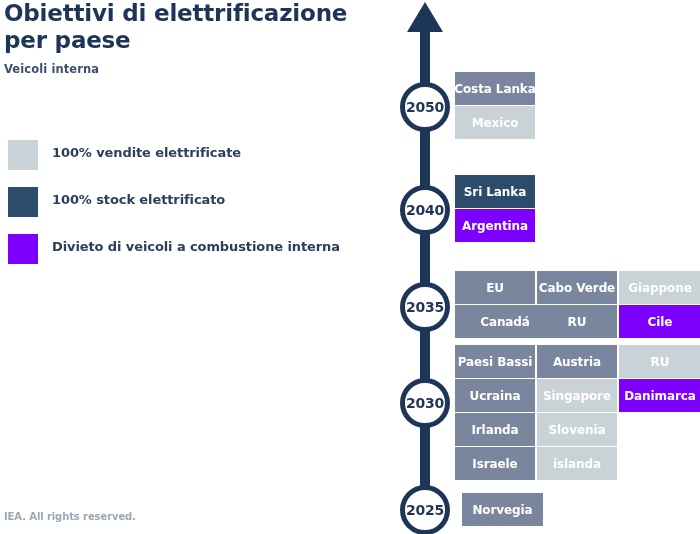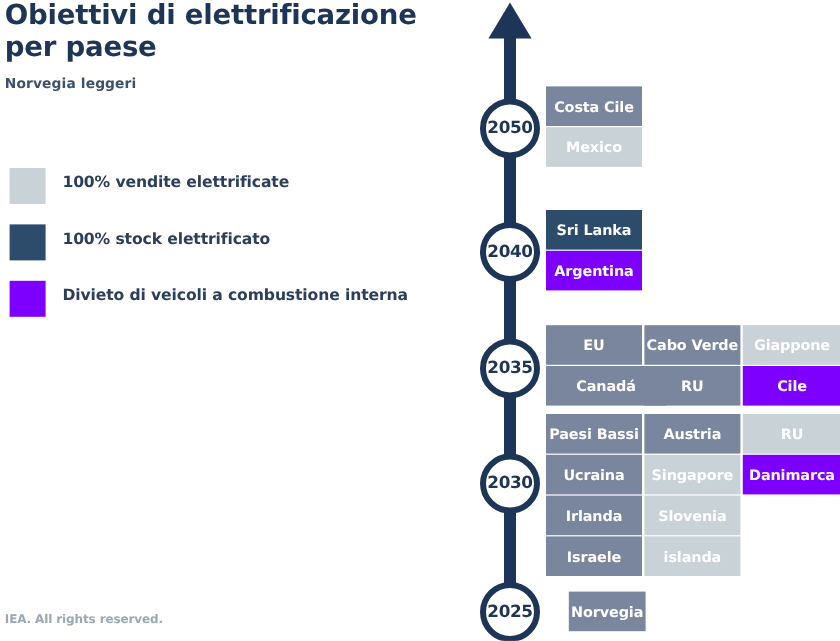--- a/index.html
+++ b/index.html
@@ -75,21 +75,21 @@
 </style>
 </head>
 <body>
 
 <div class="canvas">
 
   <div class="title">
     <span>Obiettivi di elettrificazione</span>
     <span class="l2">per paese</span>
   </div>
-  <div class="subtitle">Norvegia leggeri</div>
+  <div class="subtitle">Veicoli interna</div>
 
   <div class="legend">
     <div class="legend-row">
       <span class="legend-swatch c-sales"></span>
       <span class="legend-label">100% vendite elettrificate</span>
     </div>
     <div class="legend-row">
       <span class="legend-swatch c-stock"></span>
       <span class="legend-label">100% stock elettrificato</span>
     </div>
@@ -104,21 +104,21 @@
   <div class="spine"></div>
   <div class="arrow"></div>
 
   <div class="node" style="top:82px">2050</div>
   <div class="node" style="top:185px">2040</div>
   <div class="node" style="top:282px">2035</div>
   <div class="node" style="top:378px">2030</div>
   <div class="node" style="top:485px">2025</div>
 
   <div class="boxgroup">
-    <div class="cbox c-zev" style="left:455px;top:72px;width:80px;">Costa Cile</div>
+    <div class="cbox c-zev" style="left:455px;top:72px;width:80px;">Costa Lanka</div>
     <div class="cbox c-sales" style="left:455px;top:106px;width:80px;">Mexico</div>
   </div>
 
   <div class="boxgroup">
     <div class="cbox c-stock" style="left:455px;top:175px;width:80px;">Sri Lanka</div>
     <div class="cbox c-ban" style="left:455px;top:209px;width:80px;">Argentina</div>
   </div>
 
   <div class="boxgroup">
     <div class="cbox c-zev" style="left:455px;top:271px;width:80px;">EU</div>
@@ -139,16 +139,16 @@
     <div class="cbox c-ban" style="left:619px;top:379px;width:82px;">Danimarca</div>
 
     <div class="cbox c-zev" style="left:455px;top:413px;width:80px;">Irlanda</div>
     <div class="cbox c-sales" style="left:537px;top:413px;width:80px;">Slovenia</div>
 
     <div class="cbox c-zev" style="left:455px;top:447px;width:80px;">Israele</div>
     <div class="cbox c-sales" style="left:537px;top:447px;width:80px;">islanda</div>
   </div>
 
   <div class="boxgroup">
-    <div class="cbox c-zev" style="left:474px;top:493px;width:64px;">Norvegia</div>
+    <div class="cbox c-zev" style="left:462px;top:493px;width:81px;">Norvegia</div>
   </div>
 
 </div>
 
 </body></html>

